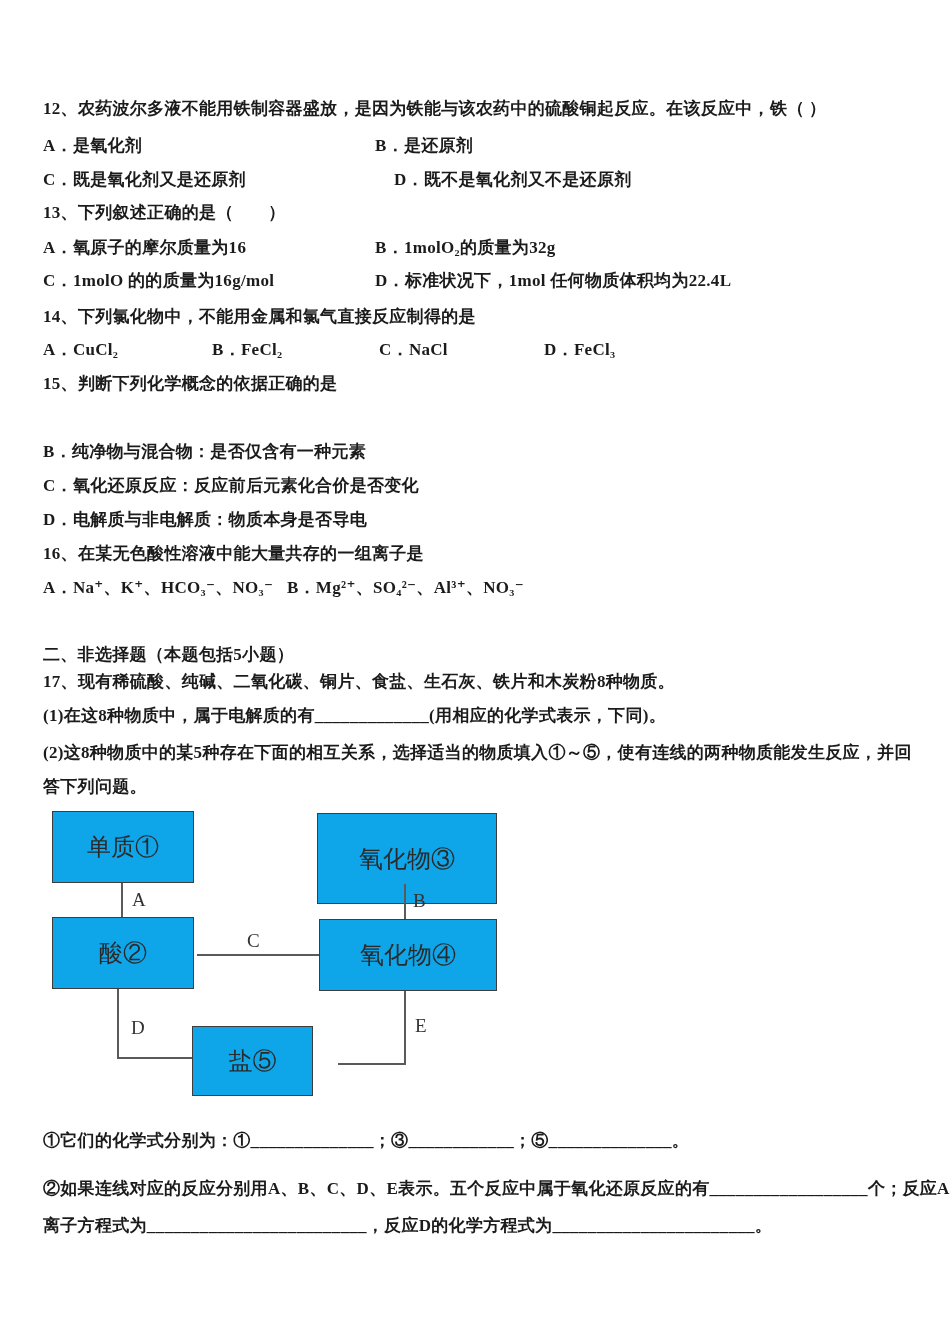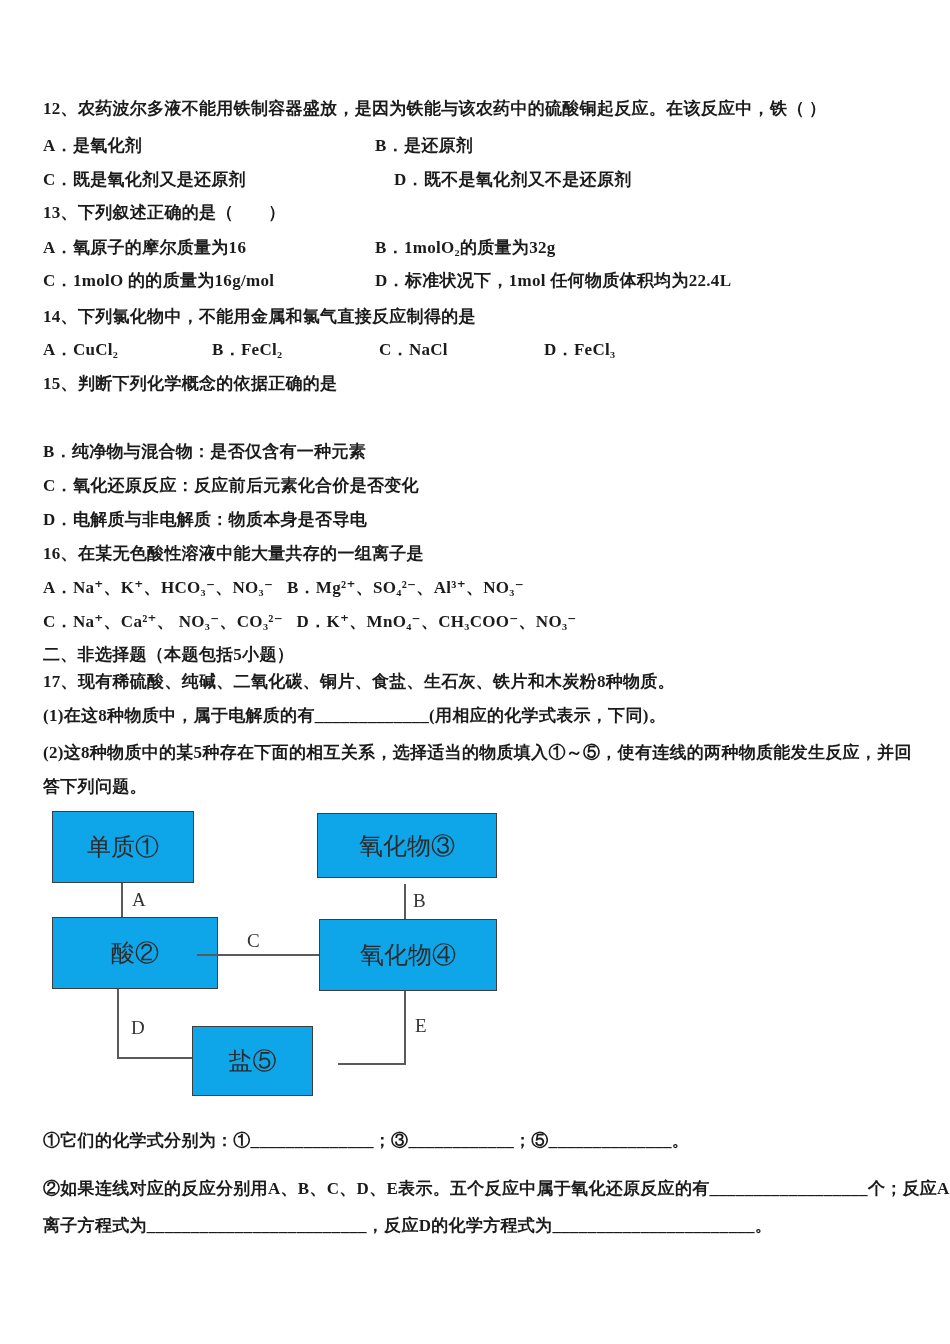--- a/index.html
+++ b/index.html
@@ -72,32 +72,31 @@
   <div class="t" style="top:339px;left:379px">C．NaCl</div>
   <div class="t" style="top:339px;left:544px">D．FeCl₃</div>
 
   <div class="t" style="top:373px">15、判断下列化学概念的依据正确的是</div>
   <div class="t" style="top:441px">B．纯净物与混合物：是否仅含有一种元素</div>
   <div class="t" style="top:509px">D．电解质与非电解质：物质本身是否导电</div>
   <div class="t" style="top:475px">C．氧化还原反应：反应前后元素化合价是否变化</div>
 
   <div class="t" style="top:543px">16、在某无色酸性溶液中能大量共存的一组离子是</div>
   <div class="t" style="top:577px">A．Na⁺、K⁺、HCO₃⁻、NO₃⁻   B．Mg²⁺、SO₄²⁻、Al³⁺、NO₃⁻</div>
-  <div class="t" style="top:611px">C．Na⁺、Ca²⁺、 NO₃⁻、CO₃²⁻   D．K⁺、MnO₄⁻、CH₃COO⁻、NO₃⁻</div>
 
   <div class="t" style="top:644px">二、非选择题（本题包括5小题）</div>
   <div class="t" style="top:671px">17、现有稀硫酸、纯碱、二氧化碳、铜片、食盐、生石灰、铁片和木炭粉8种物质。</div>
   <div class="t" style="top:705px">(1)在这8种物质中，属于电解质的有_____________(用相应的化学式表示，下同)。</div>
   <div class="t wrap" style="top:736px">(2)这8种物质中的某5种存在下面的相互关系，选择适当的物质填入①～⑤，使有连线的两种物质能发生反应，并回答下列问题。</div>
 
   <div>
 
     <div class="dg-box" style="left:52px;top:811px;width:142px;height:72px">单质①</div>
-    <div class="dg-box" style="left:317px;top:813px;width:180px;height:65px">氧化物③</div>
-    <div class="dg-box" style="left:52px;top:917px;width:166px;height:72px">酸②</div>
+    <div class="dg-box" style="left:317px;top:813px;width:180px;height:91px">氧化物③</div>
+    <div class="dg-box" style="left:52px;top:917px;width:142px;height:72px">酸②</div>
     <div class="dg-box" style="left:319px;top:919px;width:178px;height:72px">氧化物④</div>
     <div class="dg-box" style="left:192px;top:1026px;width:121px;height:70px">盐⑤</div>
 
     <div class="dg-line" style="left:121px;top:883px;width:2px;height:34px"></div>
     <div class="dg-line" style="left:404px;top:884px;width:2px;height:35px"></div>
     <div class="dg-line" style="left:197px;top:954px;width:122px;height:2px"></div>
     <div class="dg-line" style="left:117px;top:989px;width:2px;height:70px"></div>
     <div class="dg-line" style="left:117px;top:1057px;width:75px;height:2px"></div>
     <div class="dg-line" style="left:404px;top:991px;width:2px;height:74px"></div>
     <div class="dg-line" style="left:338px;top:1063px;width:68px;height:2px"></div>

